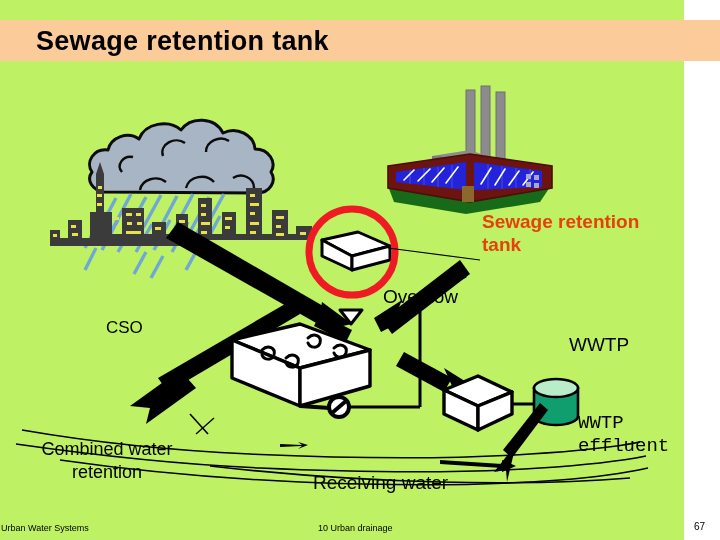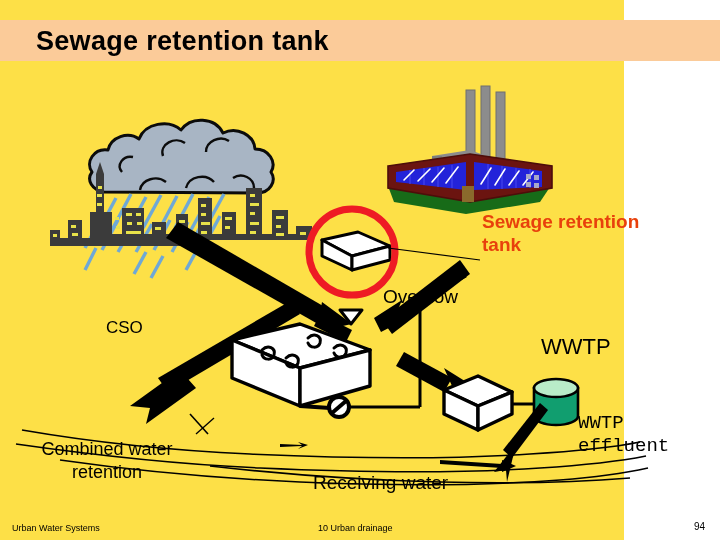--- a/index.html
+++ b/index.html
@@ -10,23 +10,23 @@
   body {
     width: 720px;
     height: 540px;
     position: relative;
     overflow: hidden;
     font-family: "Liberation Sans", sans-serif;
   }
   #slide {
     position: absolute;
     left: 0; top: 0;
-    width: 624px;
+    width: 684px;
     height: 540px;
-    background: #fde047;
+    background: #bef264;
   }
   
   #title-band {
     position: absolute;
     left: 0;
     top: 20px;
     width: 720px;
     height: 41px;
     background: #fbcb99;
   }
@@ -72,23 +72,23 @@
     top: 286px;
     font-size: 19px;
   }
   #label-cso {
     left: 82px;
     top: 318px;
     font-size: 17px;
     margin-left: 24px;
   }
   #label-wwtp {
-    left: 541px;
+    left: 569px;
     top: 334px;
-    font-size: 22px;
+    font-size: 19px;
   }
   #label-wwtp-effluent {
     left: 578px;
     top: 412px;
     width: 120px;
     font-size: 19px;
     line-height: 23px;
     white-space: normal;
     font-family: Liberation Mono, monospace;
   }
@@ -102,21 +102,21 @@
     white-space: normal;
   }
   #label-receiving-water {
     left: 313px;
     top: 472px;
     font-size: 19px;
   }
   
   #footer-left {
     position: absolute;
-    left: 12px;
+    left: 1px;
     top: 523px;
     font-size: 9px;
     color: #000000;
     white-space: nowrap;
   }
   #footer-center {
     position: absolute;
     left: 318px;
     top: 523px;
     font-size: 9px;
@@ -389,15 +389,15 @@
   <div class="lbl" id="label-wwtp">WWTP</div>
 
   <div class="lbl" id="label-wwtp-effluent">WWTP effluent</div>
 
   <div class="lbl" id="label-combined-water-retention">Combined water retention</div>
 
   <div class="lbl" id="label-receiving-water">Receiving water</div>
 
   <div id="footer-left">Urban Water Systems</div>
   <div id="footer-center">10  Urban drainage</div>
-  <div id="footer-page">94</div>
+  <div id="footer-page">67</div>
 
 </div>
 
 </body></html>

